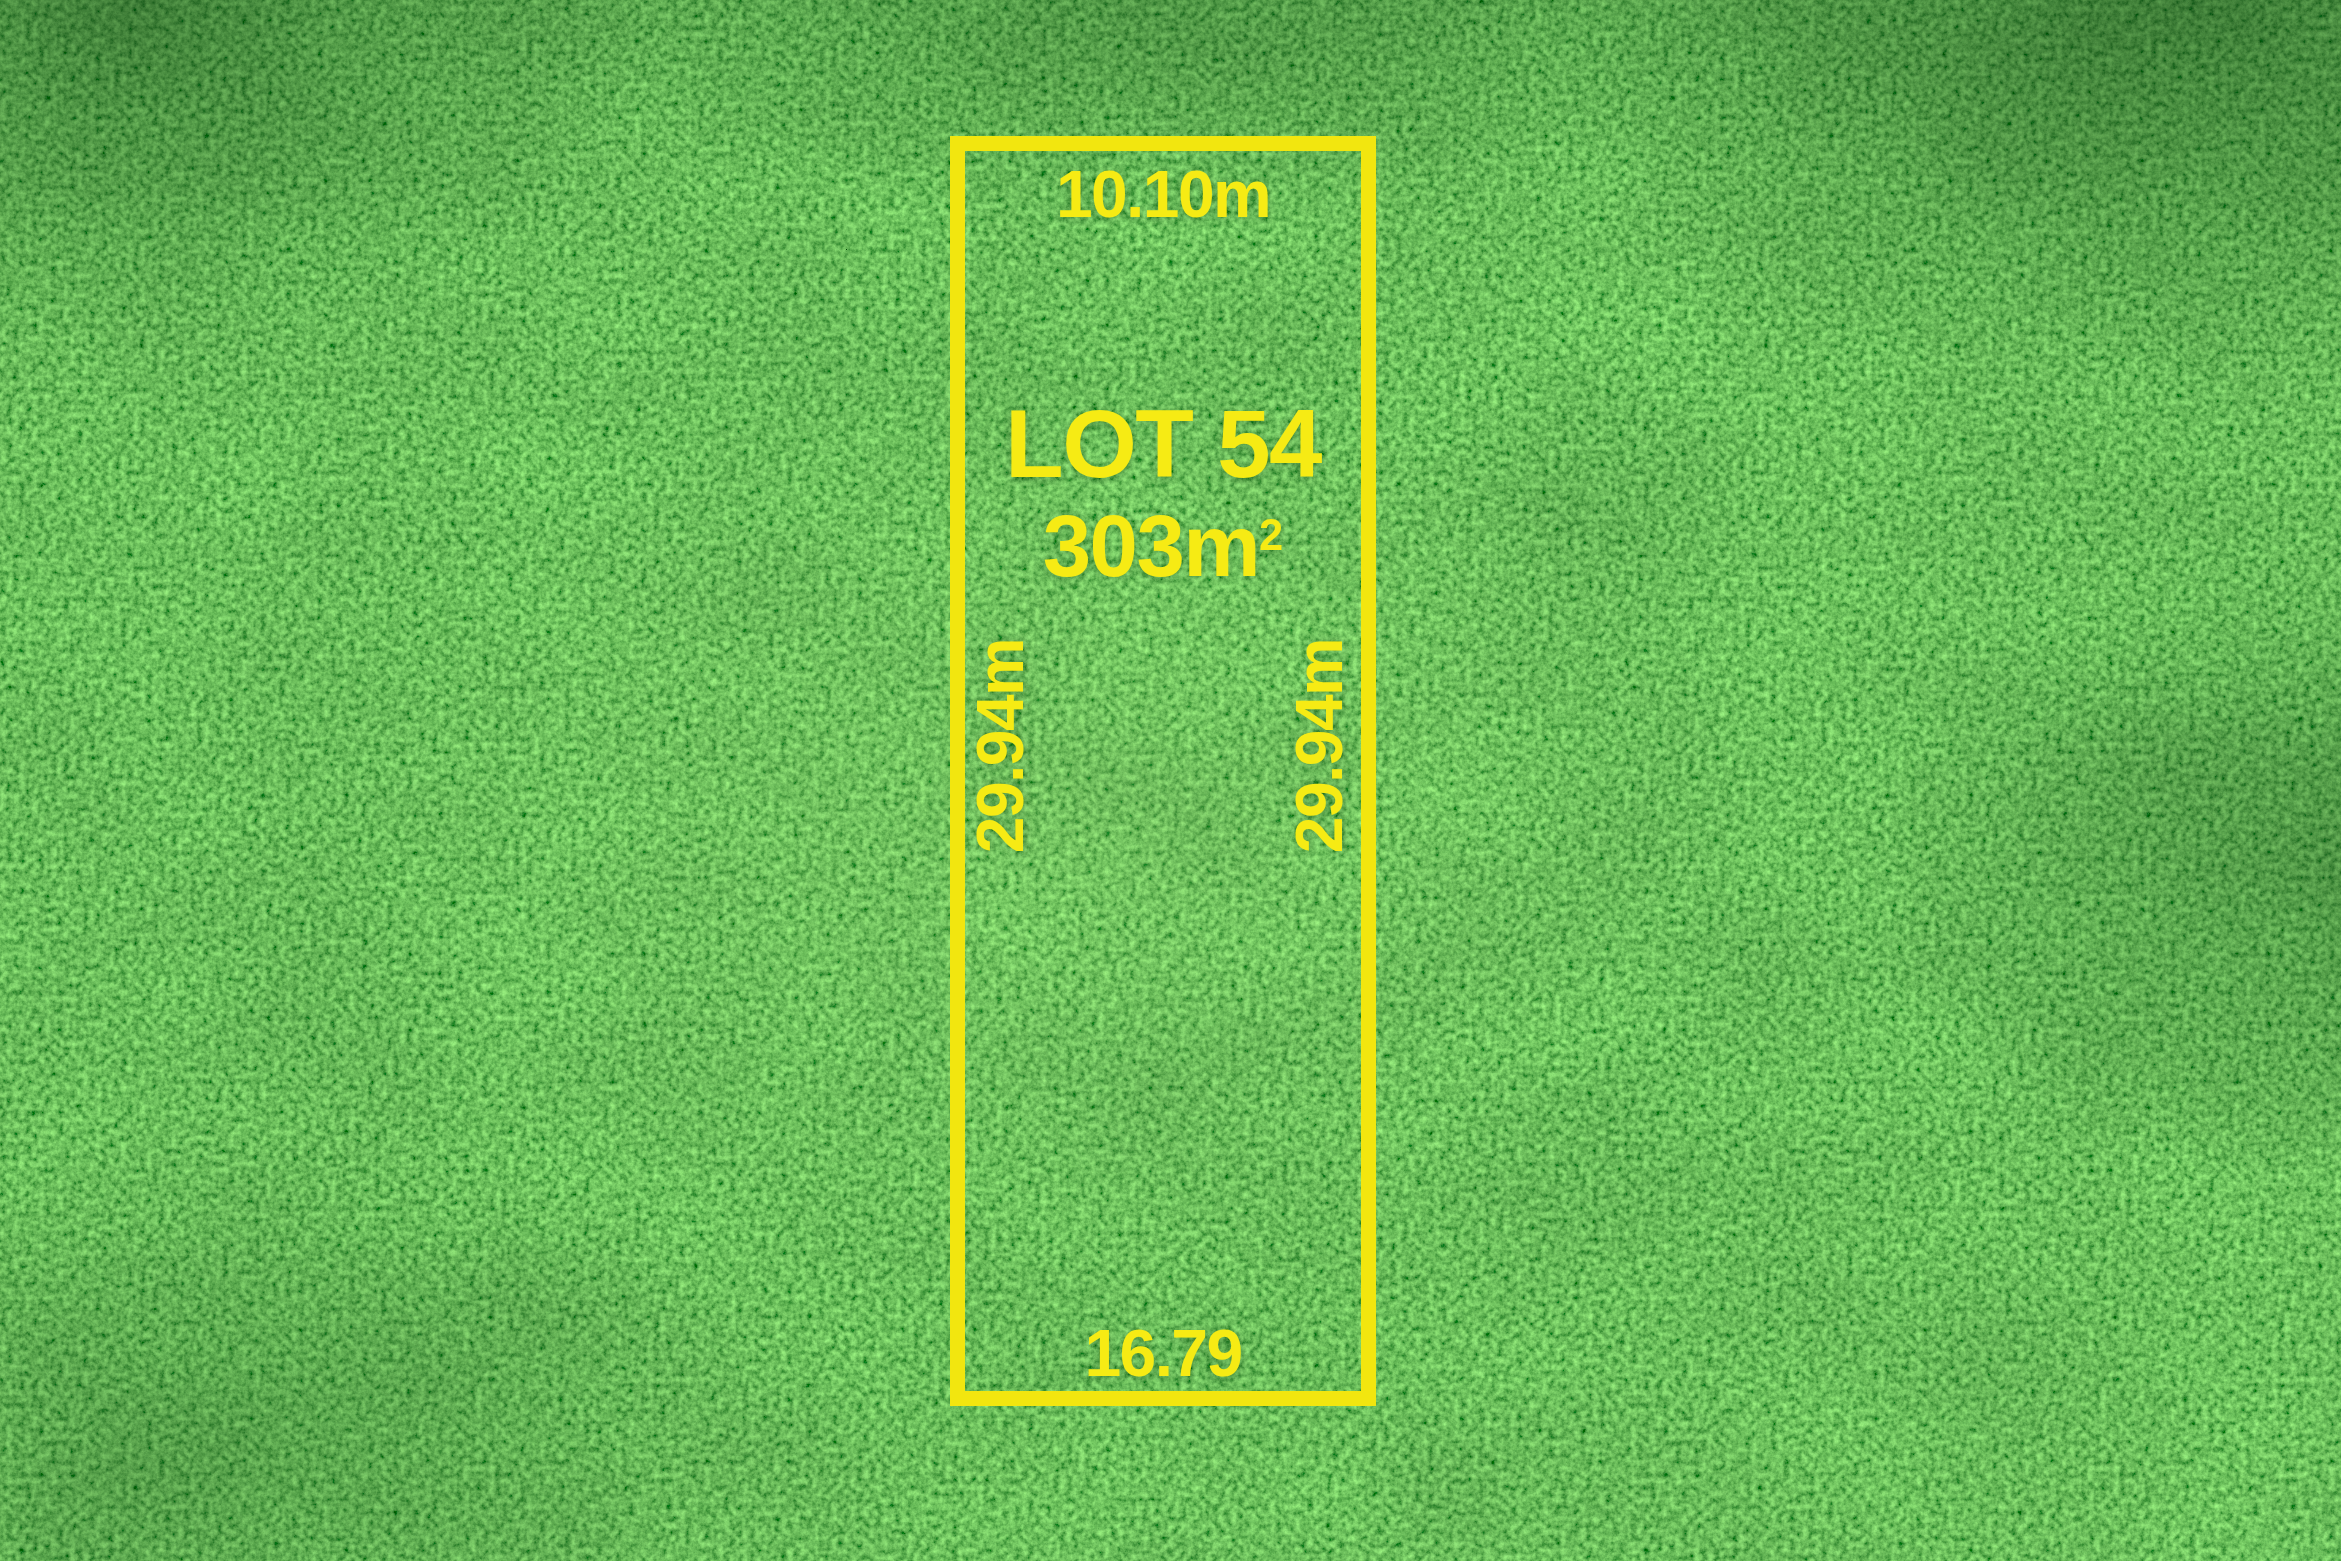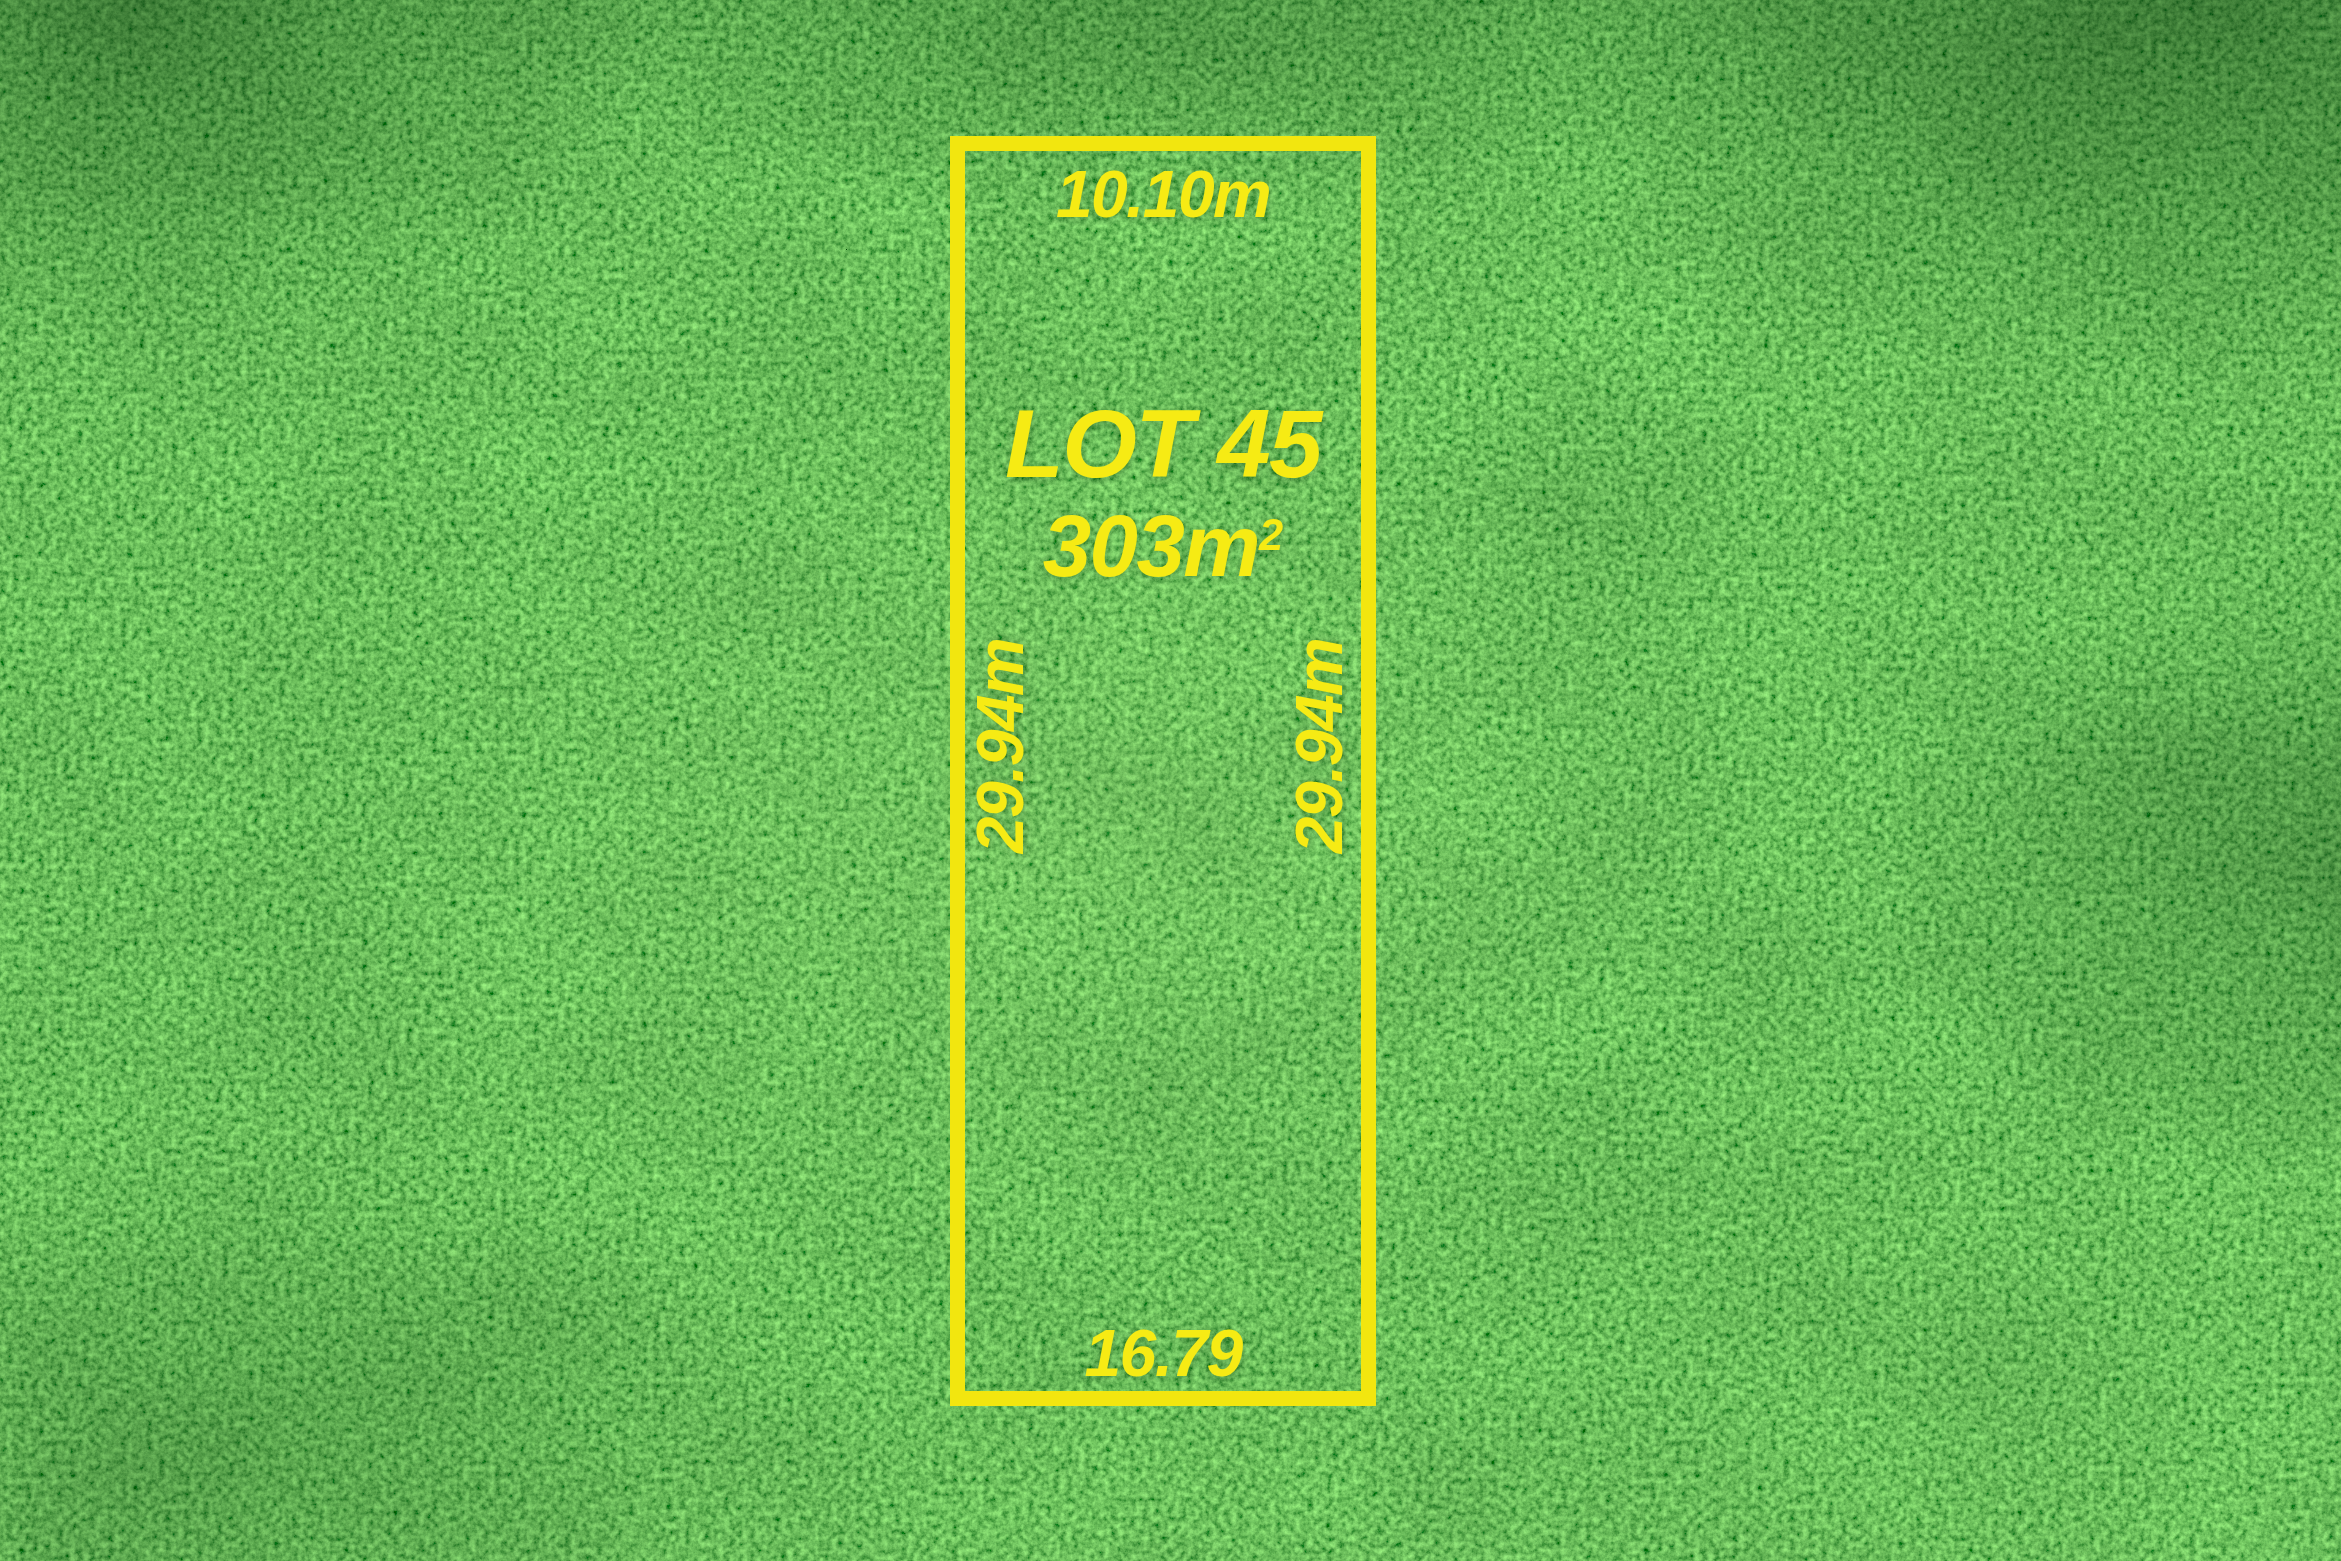--- a/index.html
+++ b/index.html
@@ -1,19 +1,18 @@
 <!DOCTYPE html>
 <html style="font-size:13px"><head>
 <meta charset="utf-8">
 <style>
   html,body{margin:0;padding:0;background:#0d5517;}
   .stage{
     position:relative;width:2342px;height:1561px;overflow:hidden;
     font-family:"Liberation Sans",sans-serif;
-    font-style:italic;
   }
   .grass-svg{position:absolute;left:0;top:0;display:block;}
   .lighting{
     position:absolute;left:0;top:0;width:100%;height:100%;pointer-events:none;
     background:
       radial-gradient(ellipse 742px 511px at 6% 0%, rgba(3,40,8,0.42), rgba(3,40,8,0) 70%),
       radial-gradient(ellipse 948px 561px at 94% 0%, rgba(3,40,8,0.46), rgba(3,40,8,0) 70%),
       radial-gradient(ellipse 1237px 429px at 50% -6%, rgba(4,45,10,0.34), rgba(4,45,10,0) 75%),
       radial-gradient(ellipse 676px 462px at 100% 55%, rgba(4,42,10,0.28), rgba(4,42,10,0) 70%),
       radial-gradient(ellipse 758px 429px at 10% 92%, rgba(5,45,10,0.20), rgba(5,45,10,0) 70%),
@@ -56,21 +55,21 @@
     <rect width="2841" height="1894" fill="#23862b"></rect>
     <rect width="2841" height="1894" filter="url(#grassFine)"></rect>
     <rect width="2841" height="1894" filter="url(#grassPatch)" style="mix-blend-mode:multiply"></rect>
   </svg>
 
   <div class="lighting"></div>
 
   <div class="lot-boundary">
     <div class="lot-label dim dim-top">10.10m</div>
 
-    <div class="lot-label lot-title">LOT 45</div>
+    <div class="lot-label lot-title">LOT 54</div>
 
     <div class="lot-label lot-area"><span>303m</span><sup>2</sup></div>
 
     <div class="lot-label dim dim-left">29.94m</div>
 
     <div class="lot-label dim dim-right">29.94m</div>
 
     <div class="lot-label dim dim-bottom">16.79</div>
   </div>
 

